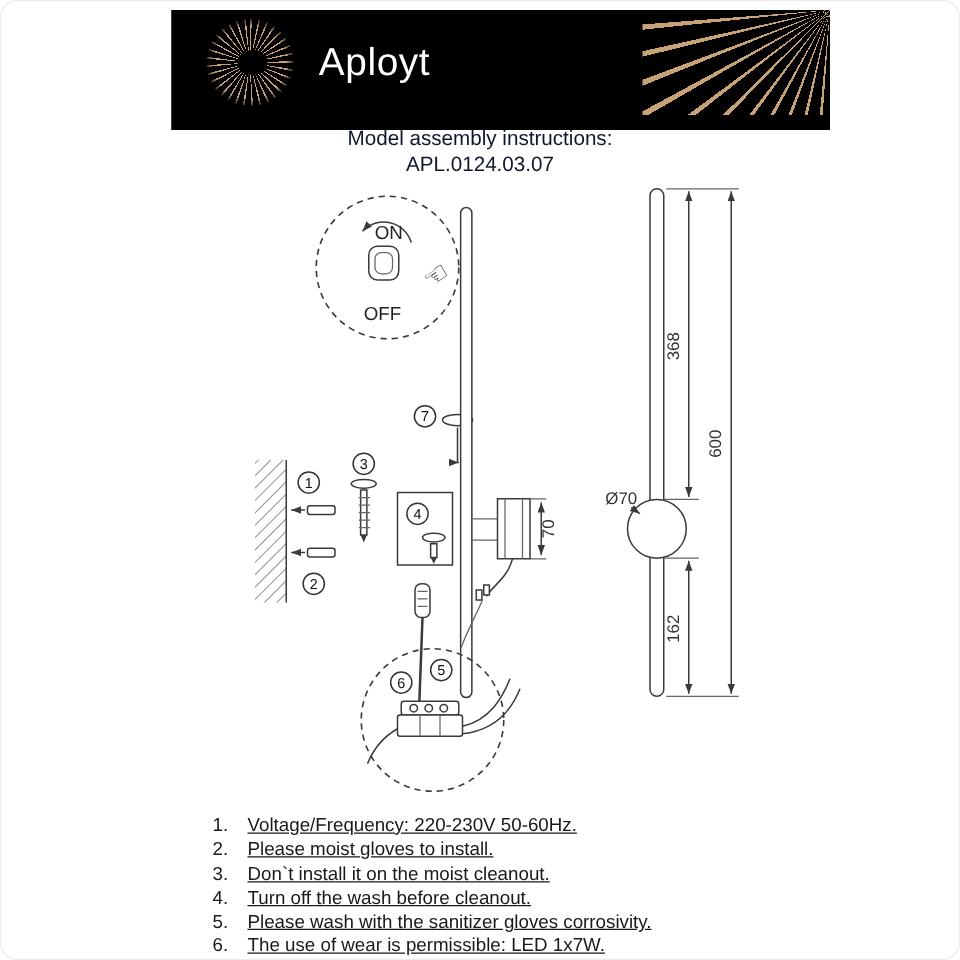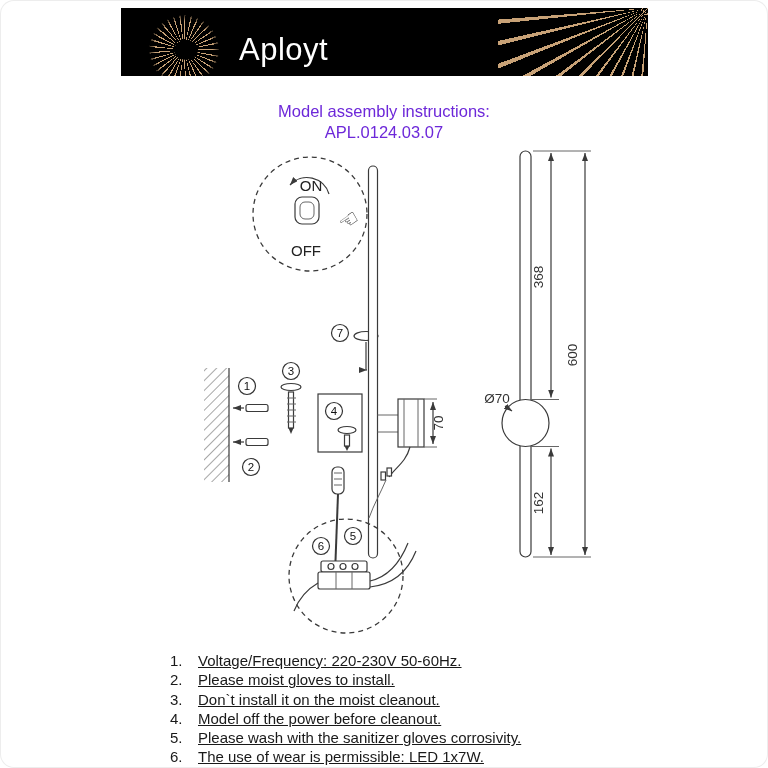--- a/index.html
+++ b/index.html
@@ -1,30 +1,30 @@
 <!DOCTYPE html>
 <html><head>
 <meta charset="utf-8">
 <style>
   html,body{margin:0;padding:0;background:#fff;}
   .page{position:relative;width:768px;height:768px;margin:0 auto;background:#fff;
         font-family:"Liberation Sans",sans-serif;color:#1a1a1a;overflow:hidden;
         box-shadow:inset 0 0 0 1px #ededed;border-radius:14px;}
   
-  .header{position:absolute;top:8px;left:121px;width:527px;height:68px;background:#000;overflow:hidden;}
+  .header{position:absolute;top:8px;left:137px;width:527px;height:96px;background:#000;overflow:hidden;}
   .logo{position:absolute;left:28px;top:7px;width:70px;height:70px;border-radius:50%;
         background:repeating-conic-gradient(#c8a277 0deg 2.5deg, transparent 2.5deg 11deg);
         -webkit-mask:radial-gradient(circle,#000 58%,transparent 74%);
         mask:radial-gradient(circle,#000 58%,transparent 74%);}
   .logo-center{position:absolute;left:53px;top:32px;width:24px;height:20px;background:#000;border-radius:50%;}
   .brand{position:absolute;left:118px;top:24px;color:#fff;font-size:31px;letter-spacing:.5px;}
   .rays-corner{position:absolute;right:0;top:0;width:150px;height:84px;
         background:repeating-conic-gradient(from 120deg at 100% 0%, #c8a277 0deg 1.6deg, transparent 1.6deg 8deg);}
   
-  .title-block{position:absolute;top:101px;left:0;right:0;text-align:center;color:#6d28d9;}
+  .title-block{position:absolute;top:101px;left:0;right:0;text-align:center;color:#0f172a;}
   .title-block div{font-size:16.5px;line-height:21px;}
   
   .diagram{position:absolute;top:145px;left:0;}
   .ln{stroke:#3a3a3a;stroke-width:1.2;fill:none;}
   .thin{stroke:#666;stroke-width:1;fill:none;}
   .fillw{fill:#fff;}
   .dash{fill:none;stroke:#3a3a3a;stroke-width:1.3;stroke-dasharray:5 4;}
   .numc{fill:#fff;stroke:#333;stroke-width:1.2;}
   .numt{font-size:11.5px;fill:#111;text-anchor:middle;}
   .dim{font-size:13.5px;fill:#333;text-anchor:middle;}
@@ -188,21 +188,21 @@
     <div class="irow">
       <span class="inum">2.</span>
       <span class="itext">Please moist gloves to install.</span>
     </div>
     <div class="irow">
       <span class="inum">3.</span>
       <span class="itext">Don`t install it on the moist cleanout.</span>
     </div>
     <div class="irow">
       <span class="inum">4.</span>
-      <span class="itext">Model off the power before cleanout.</span>
+      <span class="itext">Turn off the wash before cleanout.</span>
     </div>
     <div class="irow">
       <span class="inum">5.</span>
       <span class="itext">Please wash with the sanitizer gloves corrosivity.</span>
     </div>
     <div class="irow">
       <span class="inum">6.</span>
       <span class="itext">The use of wear is permissible: LED 1x7W.</span>
     </div>
   </div>

